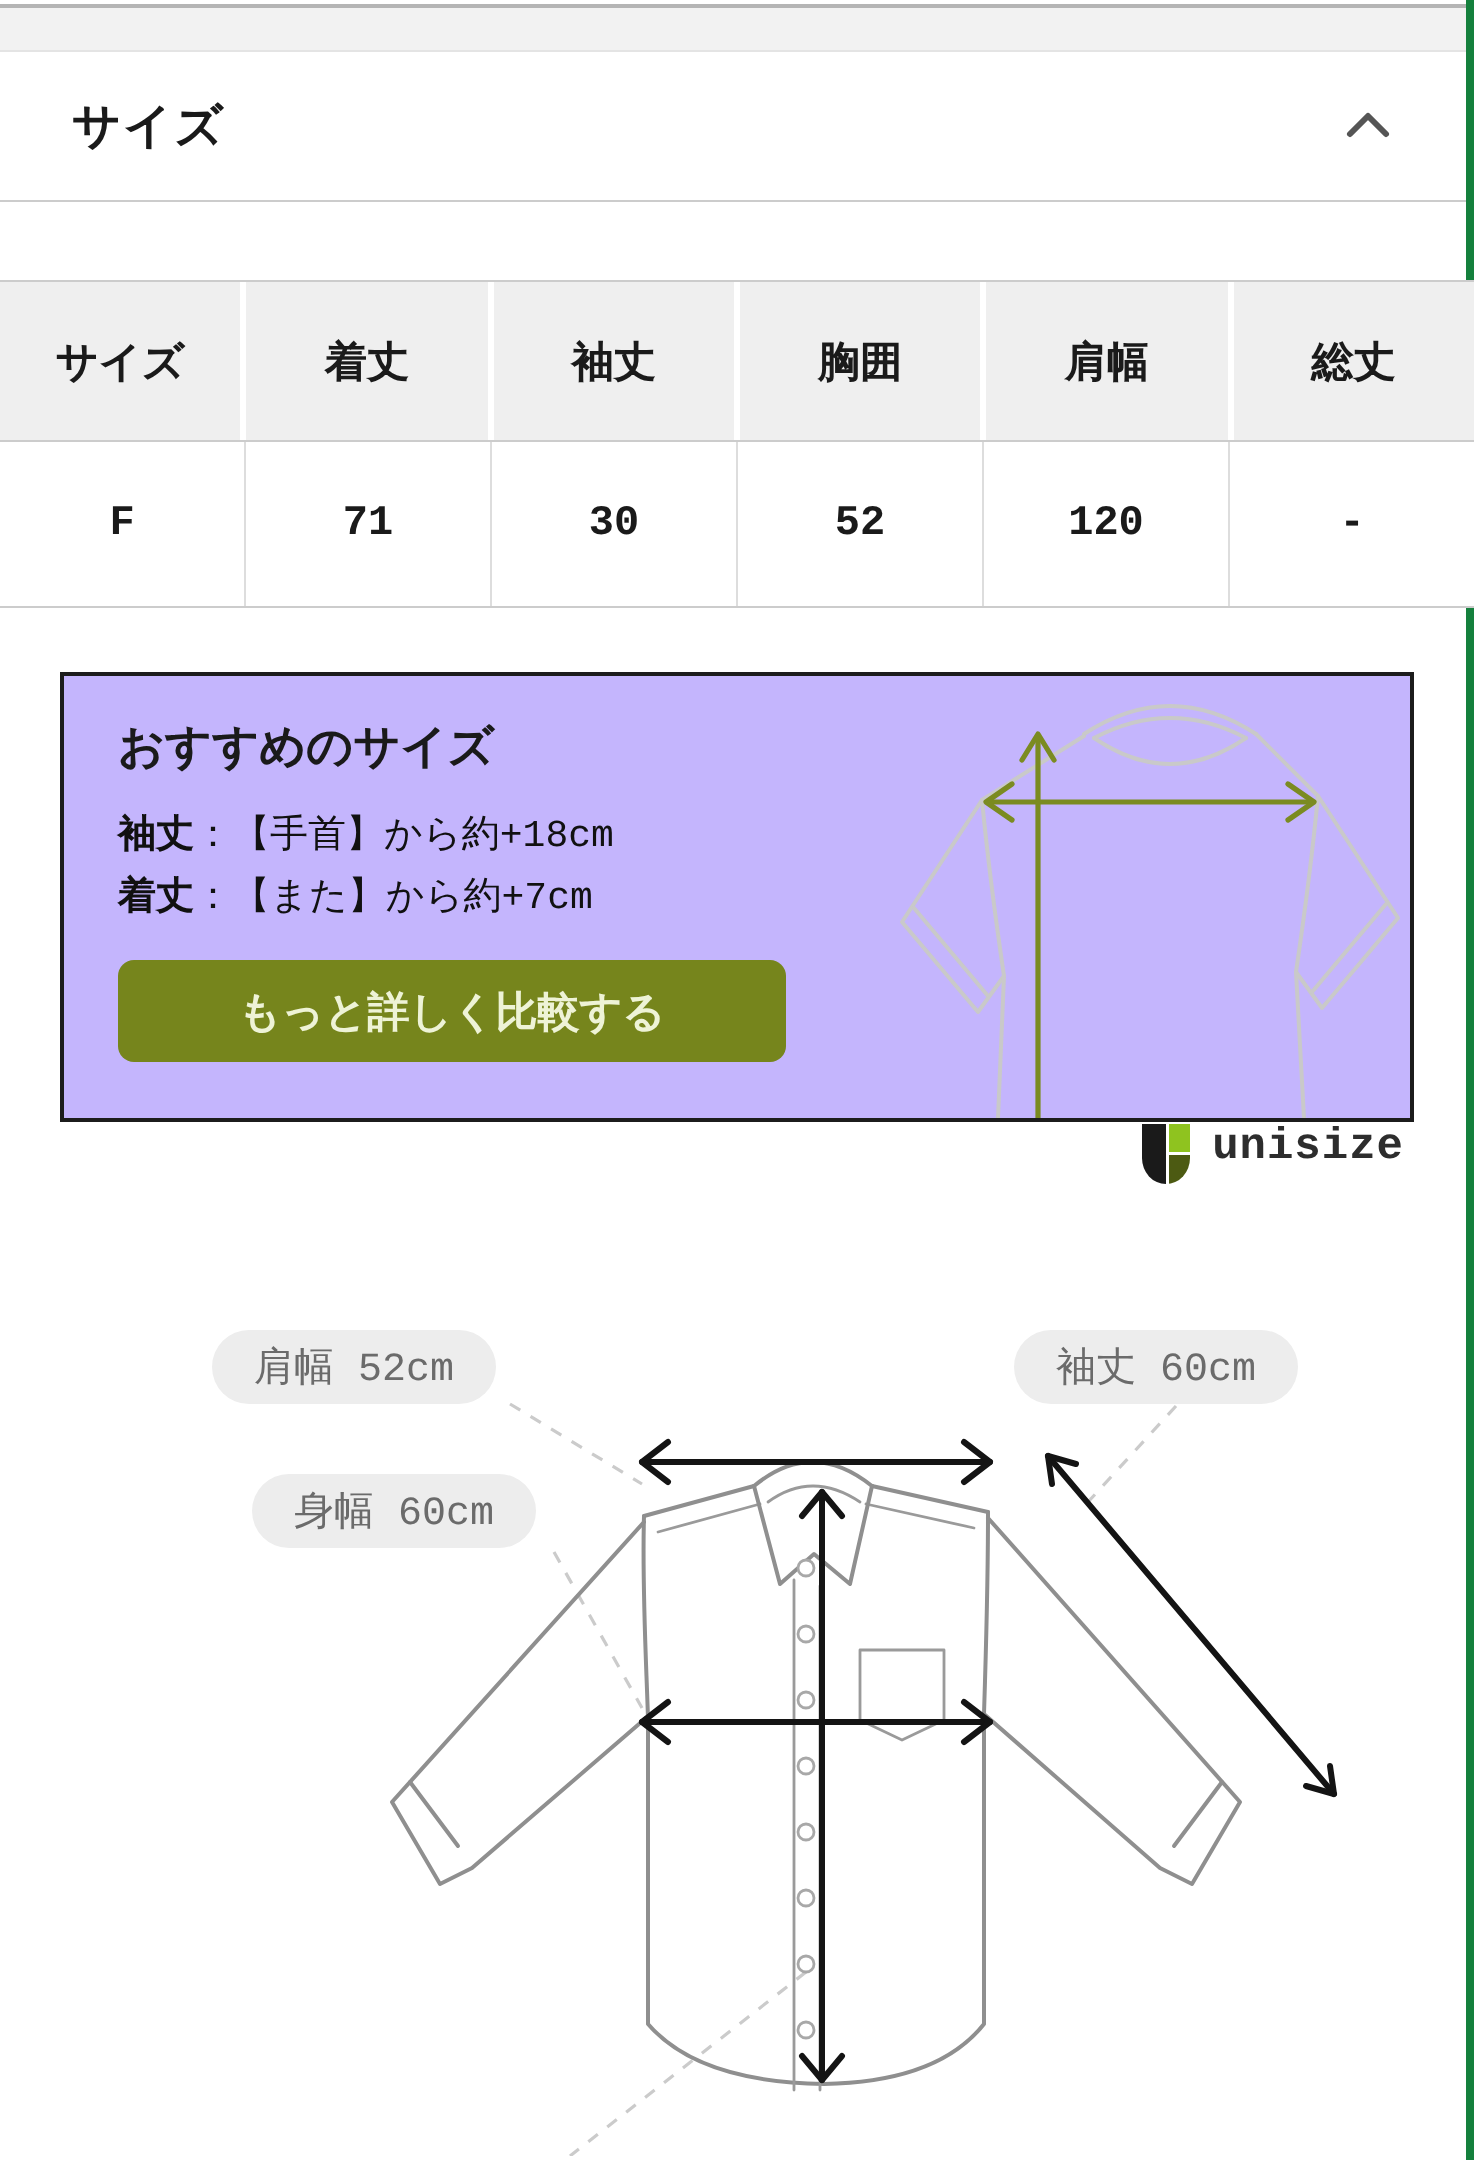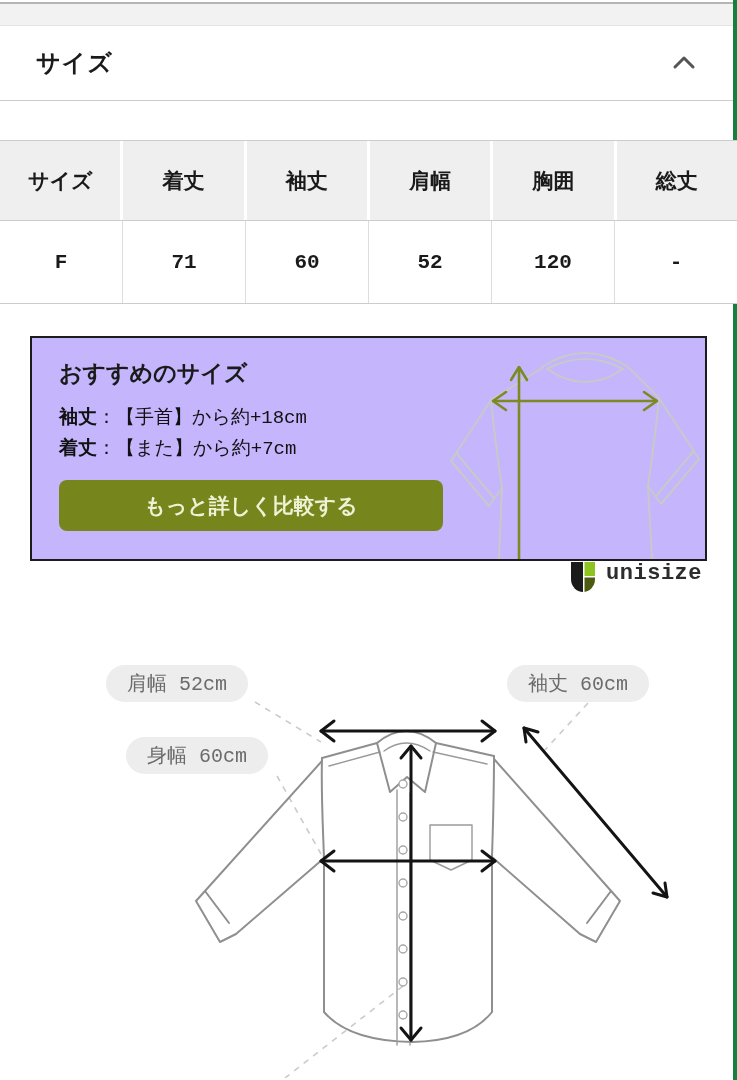--- a/index.html
+++ b/index.html
@@ -39,21 +39,21 @@
   
   .recommend-box {
     position:relative; margin:32px 30px 0 30px; width:677px; height:225px;
     border:2px solid #1c1c1c; background:#c4b5fd; overflow:hidden;
   }
   .rec-inner { position:relative; z-index:2; padding:20px 0 0 27px; }
   .rec-title { font-size:23px; font-weight:bold; margin-bottom:14px; }
   .rec-line { font-size:19px; line-height:31px; color:#111; }
   .rec-line b { font-weight:bold; }
   .compare-button {
-    margin-top:15px; width:384px; height:51px; border:none; border-radius:8px;
+    margin-top:15px; width:334px; height:51px; border:none; border-radius:8px;
     background:#76851c; color:#eef3d6; font-size:21px; font-weight:600;
     font-family:inherit; cursor:pointer; display:flex; align-items:center; justify-content:center;
   }
   .tee-svg { position:absolute; right:3px; bottom:0; z-index:1; }
 
   
   .brand-row {
     height:44px; display:flex; align-items:flex-start; justify-content:flex-end;
     padding-right:31px; gap:10px; cursor:pointer;
   }
@@ -94,28 +94,28 @@
         <polyline points="4,14 13,5 22,14" fill="none" stroke="#555" stroke-width="3" stroke-linecap="round" stroke-linejoin="round"></polyline>
       </svg>
     </span>
   </div>
 
   <div class="size-table">
     <div class="t-row head">
       <div class="t-cell">サイズ</div>
       <div class="t-cell">着丈</div>
       <div class="t-cell">袖丈</div>
+      <div class="t-cell">胸囲</div>
       <div class="t-cell">肩幅</div>
-      <div class="t-cell">胸囲</div>
       <div class="t-cell">総丈</div>
     </div>
     <div class="t-row data">
       <div class="t-cell">F</div>
       <div class="t-cell">71</div>
-      <div class="t-cell">60</div>
+      <div class="t-cell">30</div>
       <div class="t-cell">52</div>
       <div class="t-cell">120</div>
       <div class="t-cell">-</div>
     </div>
   </div>
 
   <div class="recommend-box">
     <svg class="tee-svg" width="276" height="222" viewBox="0 0 276 222">
       <g class="tee-line">
         <path d="M116,30 Q159,2 202,30"></path>

